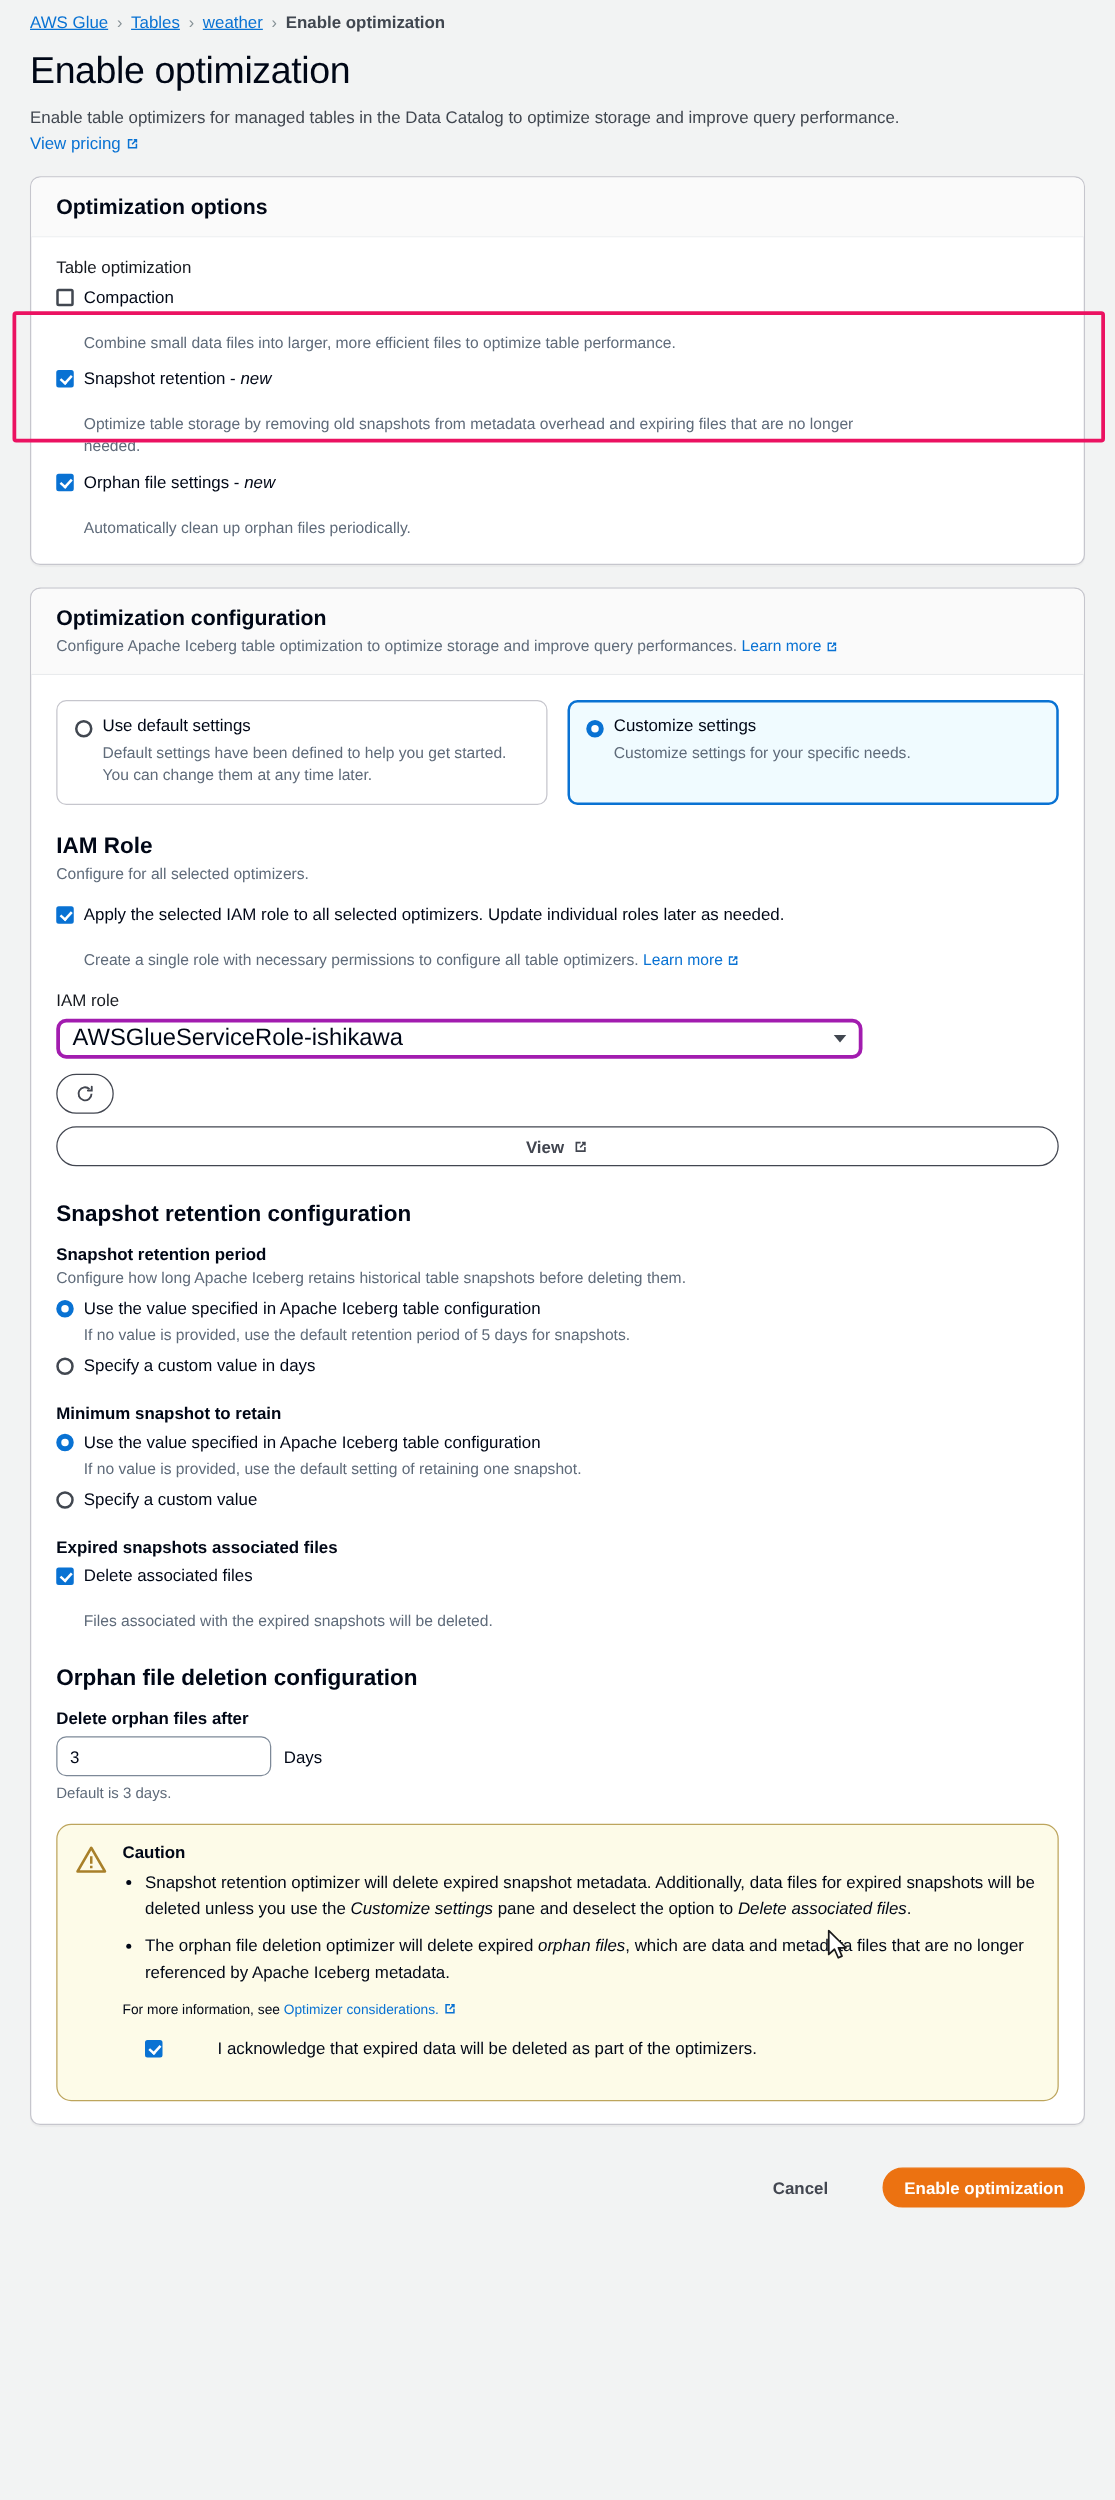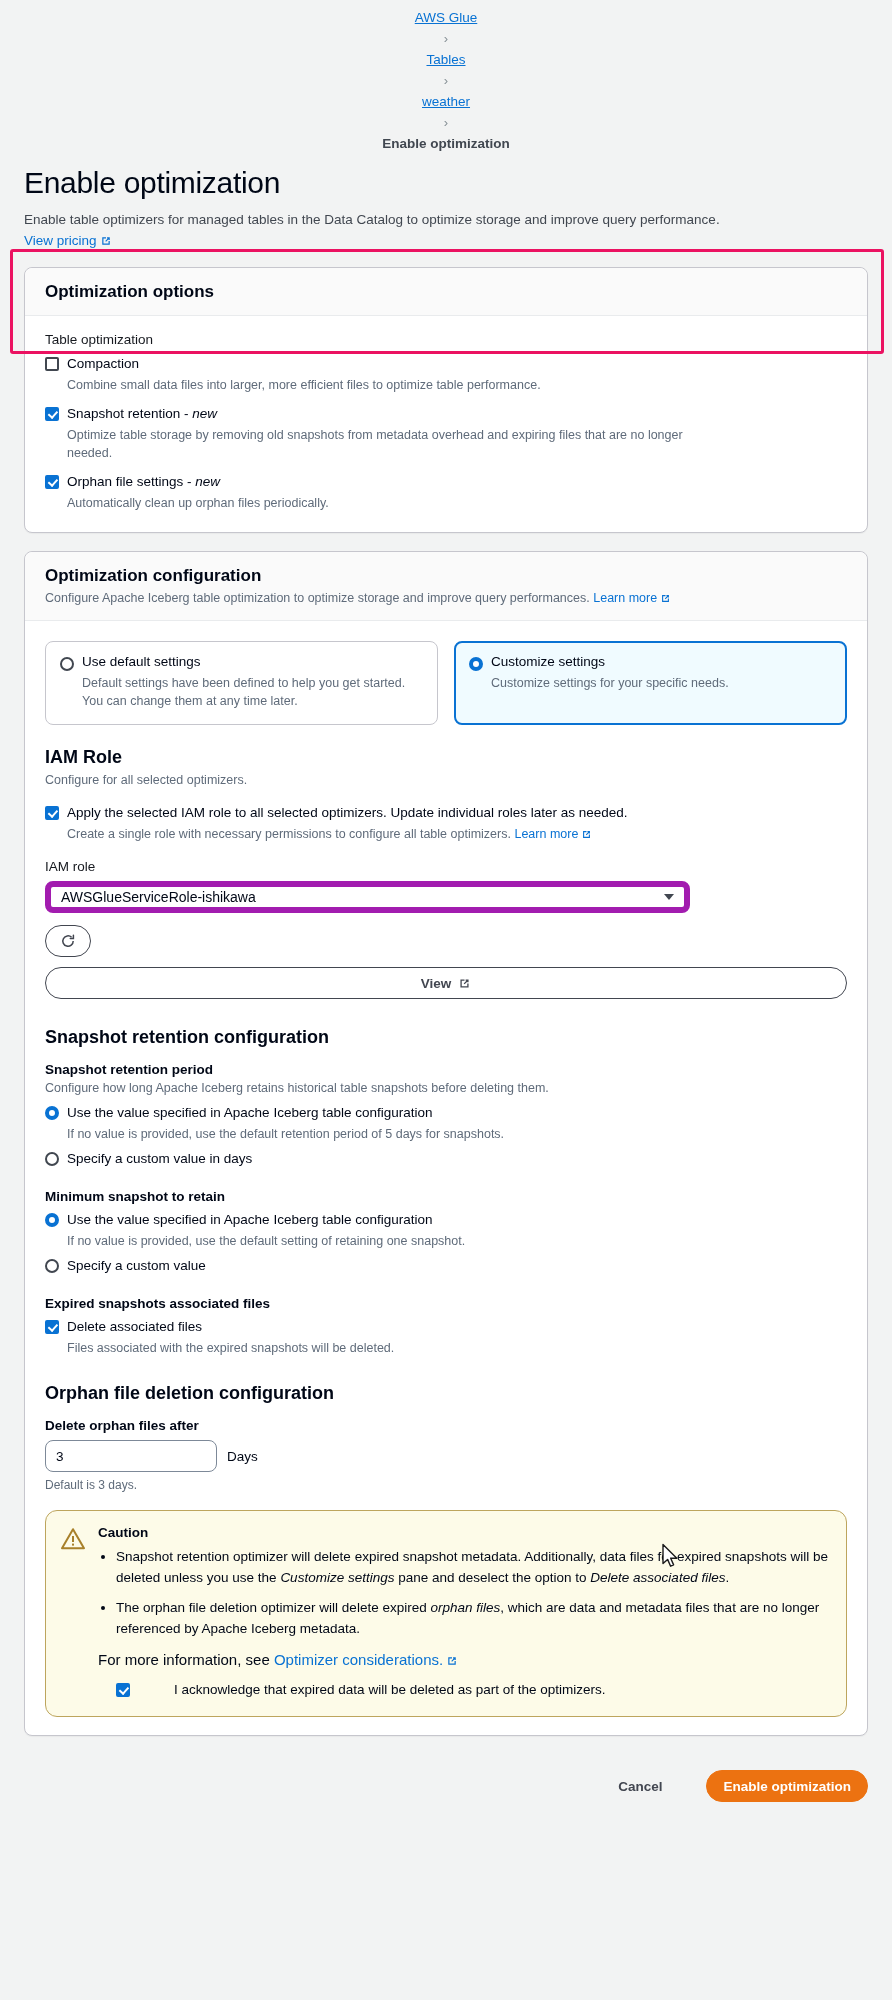--- a/index.html
+++ b/index.html
@@ -19,21 +19,20 @@
     padding: 0 0 0 0;
   }
   .content { padding: 0 24px; }
 
   
   .breadcrumb {
     display: flex; align-items: center;
     gap: 6px;
     padding: 10px 0 6px 0;
     font-size: 13.5px;
-    flex-direction: column;
   }
   .crumb-link {
     color: #0972d3;
     text-decoration: underline;
     cursor: pointer;
     white-space: nowrap;
   }
   .crumb-current { color: #414750; font-weight: 700; white-space: nowrap;}
   .crumb-sep {
     color: #879196;
@@ -107,21 +106,21 @@
   }
   .field-label.normal { font-weight: 400; color:#16191f; }
   .field-desc {
     font-size: 12.5px;
     color: #5f6b7a;
     line-height: 18px;
     margin-bottom: 6px;
   }
 
   
-  .chk-row { display: flex; align-items: flex-start; gap: 8px; margin-bottom: 2px; }
+  .chk-row { display: flex; align-items: flex-start; gap: 8px; margin-bottom: 17px; }
   .chk-box {
     width: 14px; height: 14px;
     flex: 0 0 14px;
     border: 2px solid #414750;
     border-radius: 2px;
     background: #fff;
     margin-top: 3px;
     position: relative;
     cursor: pointer;
   }
@@ -213,26 +212,26 @@
     line-height: 18px;
     margin-bottom: 14px;
   }
 
   
   .select {
     position: relative;
     width: 100%;
     max-width: 645px;
     height: 32px;
-    border: 6px solid #a21caf;
+    border: 3px solid #a21caf;
     border-radius: 8px;
     background:#fff;
     display:flex; align-items:center;
     padding: 0 12px 0 10px;
-    font-size: 14px;
+    font-size: 19px;
     color: #000716;
     cursor: pointer;
   }
   .select .caret {
     position:absolute; right:10px; top:50%;
     transform: translateY(-50%);
     width:0;height:0;
     border-left:5px solid transparent;
     border-right:5px solid transparent;
     border-top:6px solid #414750;
@@ -291,21 +290,21 @@
   .alert-ico { flex: 0 0 26px; margin-top: 2px; }
   .alert-title { font-size: 13.5px; font-weight: 700; color:#000716; margin-bottom: 6px;}
   .alert ul { margin: 0 0 10px 0; padding-left: 18px; }
   .alert li {
     font-size: 13.5px;
     line-height: 21px;
     color: #000716;
     margin-bottom: 9px;
   }
   .alert li em { font-style: italic; }
-  .alert-foot { font-size: 15px; color:#000716; line-height:21px; margin-bottom: 10px;}
+  .alert-foot { font-size: 11px; color:#000716; line-height:21px; margin-bottom: 10px;}
 
   
   .footer-actions {
     display:flex; justify-content:flex-end; align-items:center;
     gap: 28px;
     padding: 16px 24px 20px 24px;
   }
 
   
   .cursor { position:absolute; z-index: 60; pointer-events:none; }

